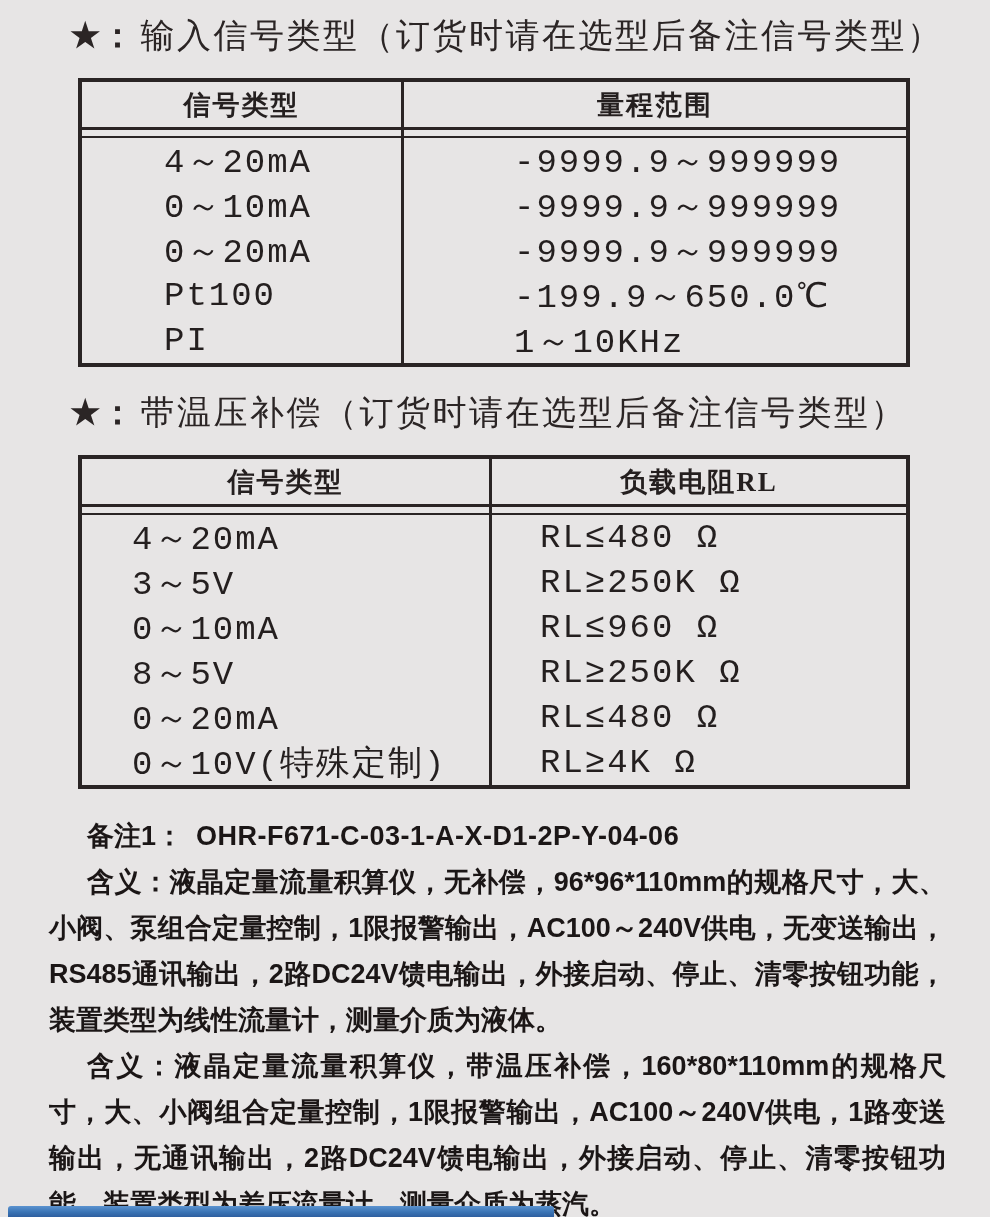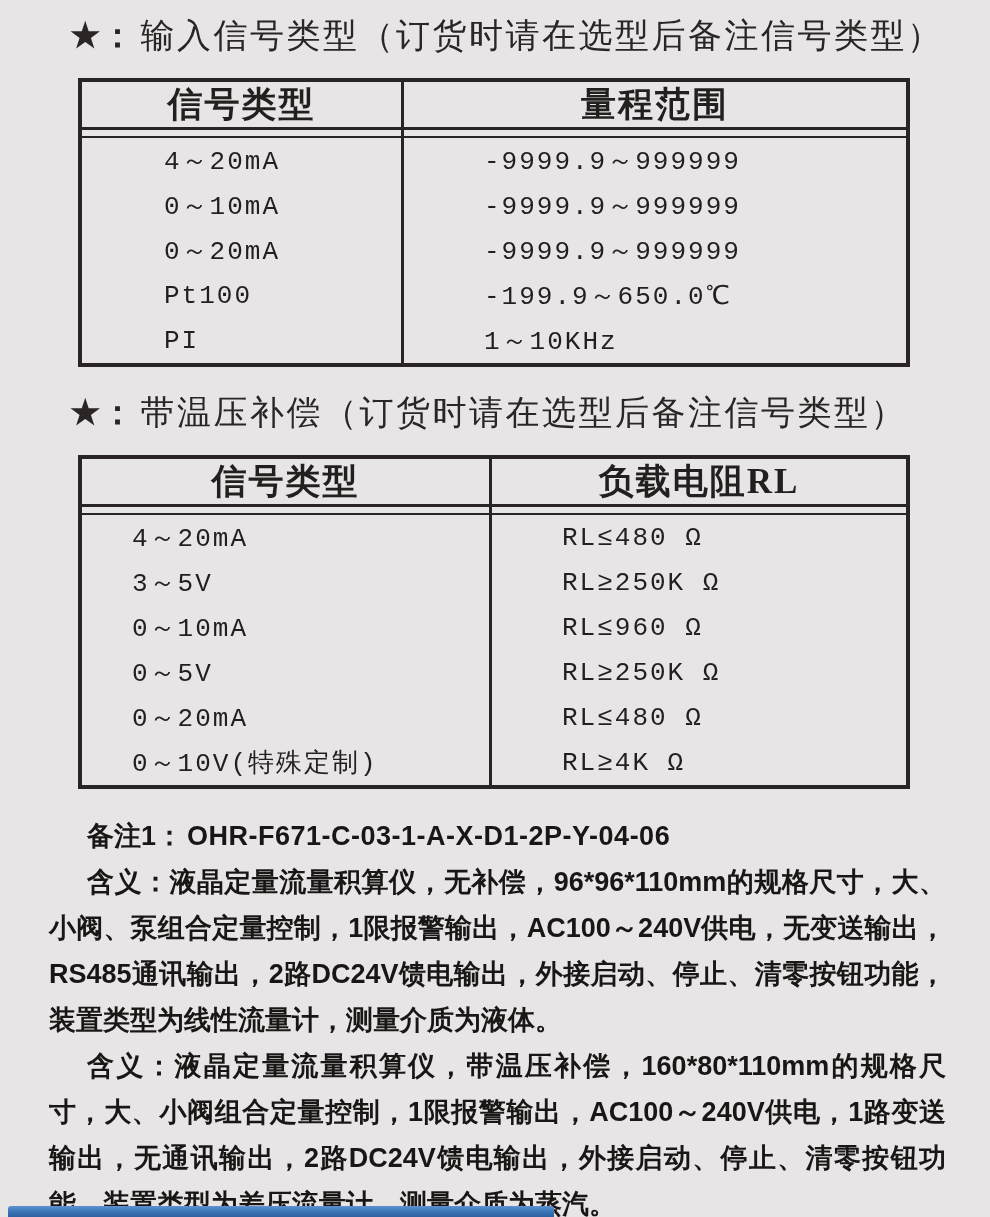--- a/index.html
+++ b/index.html
@@ -36,51 +36,51 @@
   .trow > div { box-sizing: border-box; display: flex; align-items: center; }
   .c1 { border-right: 3px solid #2a2424; }
   .tbl1 .c1 { width: 322px; }
   .tbl1 .c2 { flex: 1; }
   .tbl2 .c1 { width: 410px; }
   .tbl2 .c2 { flex: 1; }
 
   .thead { height: 45px; border-bottom: 3px solid #2a2424; }
   .thead > div { justify-content: center; height: 100%; }
   .th {
-    font-weight: bold; font-size: 35px; letter-spacing: 2px; color: #241f1f;
+    font-weight: bold; font-size: 27px; letter-spacing: 2px; color: #241f1f;
   }
   .tsep { height: 6px; border-bottom: 2px solid #2a2424; }
   .tsep > div { height: 100%; }
 
   .tr { height: 45px; }
   .tr > div { height: 100%; }
   .td {
     font-family: "Liberation Mono", "DejaVu Sans Mono", monospace;
-    font-size: 26px; letter-spacing: 2px; color: #241f1f;
+    font-size: 34px; letter-spacing: 2px; color: #241f1f;
     white-space: nowrap;
   }
   .tbl1 .tr .c1 { padding-left: 82px; }
-  .tbl1 .tr .c2 { padding-left: 80px; }
+  .tbl1 .tr .c2 { padding-left: 110px; }
   .tbl2 .tr .c1 { padding-left: 50px; }
-  .tbl2 .tr .c2 { padding-left: 70px; }
+  .tbl2 .tr .c2 { padding-left: 48px; }
 
   
   .notes {
     margin-top: 24px;
     padding: 0 44px 0 49px;
     font-family: "Liberation Sans", "DejaVu Sans", sans-serif;
     font-weight: bold;
     font-size: 27px;
     line-height: 46px;
     color: #1b1616;
     text-align: justify;
   }
   .notes p { margin: 0; }
   .note-code { text-indent: 38px; margin: 10px 0 8px; white-space: nowrap; }
-  .note-code .code { margin-left: 4px; letter-spacing: 0.5px; }
+  .note-code .code { margin-left: 13px; letter-spacing: 0.5px; }
   .note-meaning { text-indent: 38px; margin: 0 0 10px; }
 
   
   .footer-bar {
     position: absolute;
     left: 8px; bottom: 0;
     width: 546px; height: 11px;
     background: linear-gradient(180deg, #5b93d0 0%, #3a74b5 55%, #2e5f9f 100%);
     border-radius: 3px 3px 0 0;
   }
@@ -146,21 +146,21 @@
     </div>
     <div class="trow tr">
       <div class="c1 td">3～5V</div>
       <div class="c2 td">RL≥250K Ω</div>
     </div>
     <div class="trow tr">
       <div class="c1 td">0～10mA</div>
       <div class="c2 td">RL≤960 Ω</div>
     </div>
     <div class="trow tr">
-      <div class="c1 td">0～5V</div>
+      <div class="c1 td">8～5V</div>
       <div class="c2 td">RL≥250K Ω</div>
     </div>
     <div class="trow tr">
       <div class="c1 td">0～20mA</div>
       <div class="c2 td">RL≤480 Ω</div>
     </div>
     <div class="trow tr">
       <div class="c1 td">0～10V(特殊定制)</div>
       <div class="c2 td">RL≥4K Ω</div>
     </div>

